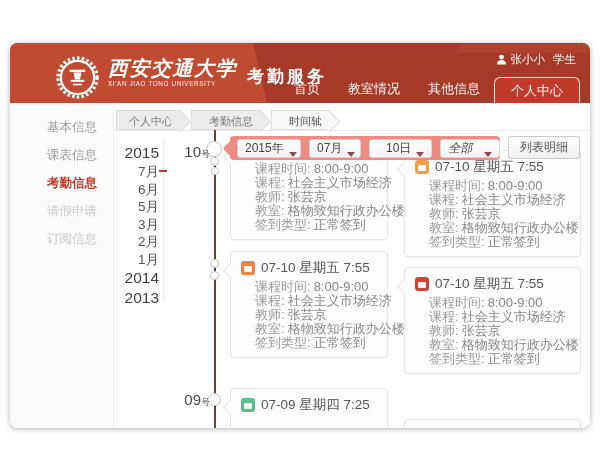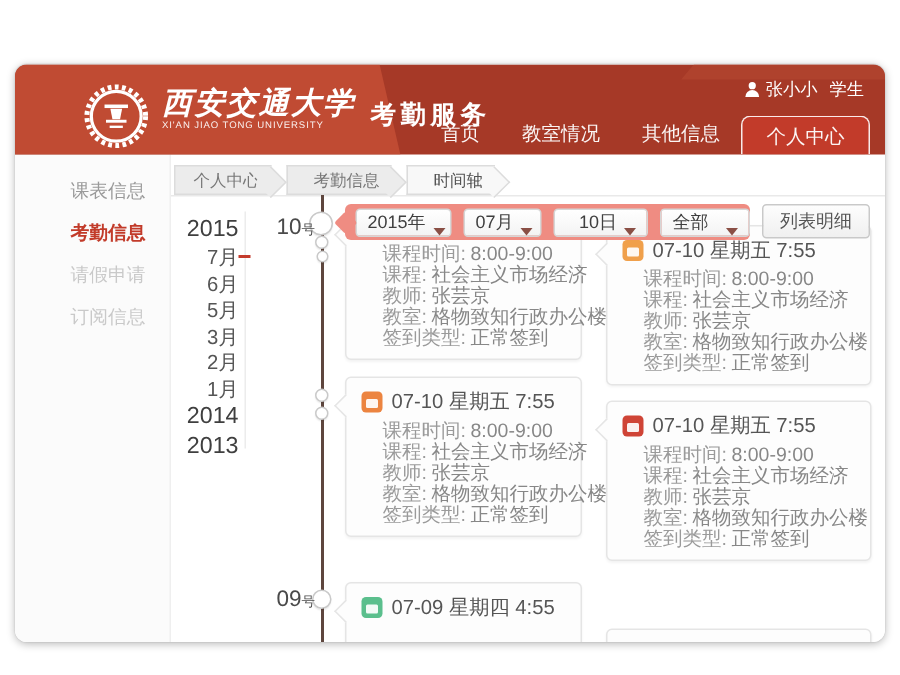--- a/index.html
+++ b/index.html
@@ -80,21 +80,21 @@
 
   
   .filterbar { position:absolute; left:116px; top:33px; width:270px; height:24px;
                background:#ef8c82; border-radius:4px; display:flex; align-items:center;
                padding-left:7px; z-index:6; }
   .filterbar::before { content:""; position:absolute; left:-5px; top:6.5px; width:11px; height:11px;
                        background:#ef8c82; transform:rotate(45deg); border-radius:2px; }
   .dd { height:19px; background:linear-gradient(#fff,#f3f3f3); border:1px solid #d6d6d6;
         border-radius:3px; display:flex; align-items:flex-end; justify-content:space-between;
         padding:0 7px; font-size:12px; color:#3f3f3f; margin-right:8px; cursor:pointer; white-space:nowrap; }
-  .dd-w1{width:64px;} .dd-w2{width:52px;} .dd-w3{width:68px;padding-left:16px;} .dd-w4{width:66px;margin-right:0;}
+  .dd-w1{width:64px;} .dd-w2{width:52px;} .dd-w3{width:68px;padding-left:16px;} .dd-w4{width:66px;margin-right:0;font-style:italic;}
   .caret { width:0; height:0; border-left:4px solid transparent; border-right:4px solid transparent;
            border-top:5px solid #8a4f45; margin-left:5px; }
   .list-btn { position:absolute; left:394px; top:33px; width:72px; height:23px;
               background:linear-gradient(#fdfdfd,#f0f0f0); border:1px solid #c9c9c9; border-radius:3px;
               font-size:12px; color:#555; text-align:center; line-height:21px; cursor:pointer; z-index:6; }
 
   
   .card { position:absolute; background:#fdfdfd; border:1px solid #e5e5e5; border-radius:4px;
           box-shadow:0 1px 2px rgba(0,0,0,.05); z-index:2; cursor:pointer; }
   .card::before { content:""; position:absolute; left:-6px; top:13px; width:10px; height:10px;
@@ -153,20 +153,21 @@
     <nav class="nav">
         <div class="nav-item">首页</div>
         <div class="nav-item">教室情况</div>
         <div class="nav-item">其他信息</div>
         <div class="nav-item active">个人中心</div>
       </nav>
   </div>
 
   <div class="bod">
     <aside class="sb">
+        <div class="sb-item normal">基本信息</div>
         <div class="sb-item normal">课表信息</div>
         <div class="sb-item active">考勤信息</div>
         <div class="sb-item dim">请假申请</div>
         <div class="sb-item dim">订阅信息</div>
       </aside>
 
     <main class="content">
       <div class="crumbs">
           <div class="crumb" style="z-index: 10;">个人中心</div>
           <div class="crumb" style="z-index: 9;">考勤信息</div>
@@ -266,20 +267,20 @@
             <div class="cline"><span class="lbl">课程时间:</span><span class="val">8:00-9:00</span></div>
             <div class="cline"><span class="lbl">课程:</span><span class="val">社会主义市场经济</span></div>
             <div class="cline"><span class="lbl">教师:</span><span class="val">张芸京</span></div>
             <div class="cline"><span class="lbl">教室:</span><span class="val">格物致知行政办公楼</span></div>
             <div class="cline"><span class="lbl">签到类型:</span><span class="val">正常签到</span></div>
           </div>
         </div>
       <div class="card r3l">
           <div class="chead">
             <span class="cicon" style="background: rgb(91, 191, 141);"></span>
-            <span class="ctitle">07-09 星期四 4:55</span>
+            <span class="ctitle">07-09 星期四 7:25</span>
           </div>
           <div class="cbody"></div>
         </div>
       <div class="card r3r"></div>
     </main>
   </div>
 </div>
 
 </body></html>

